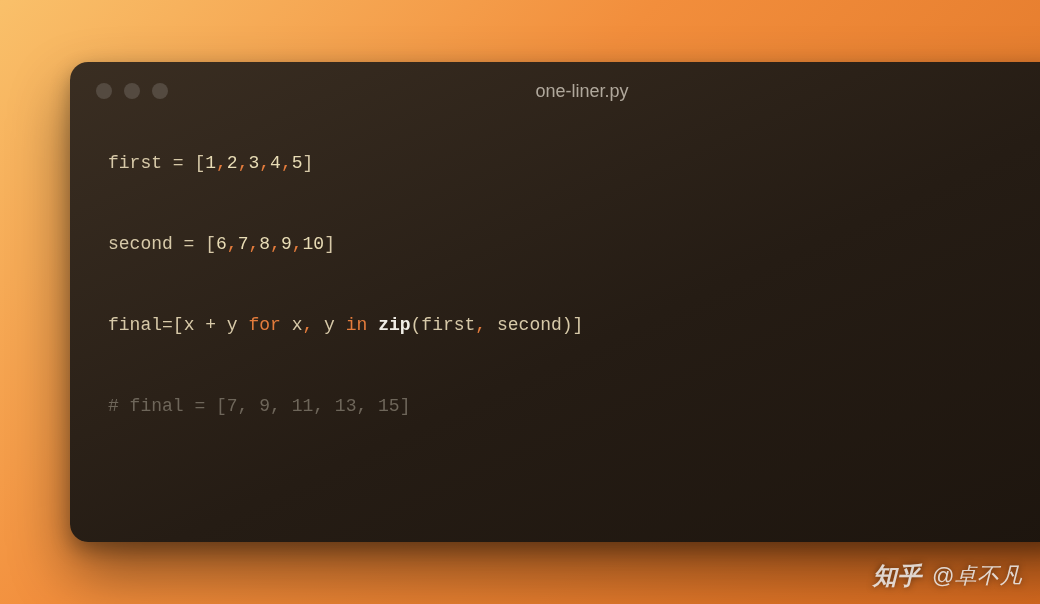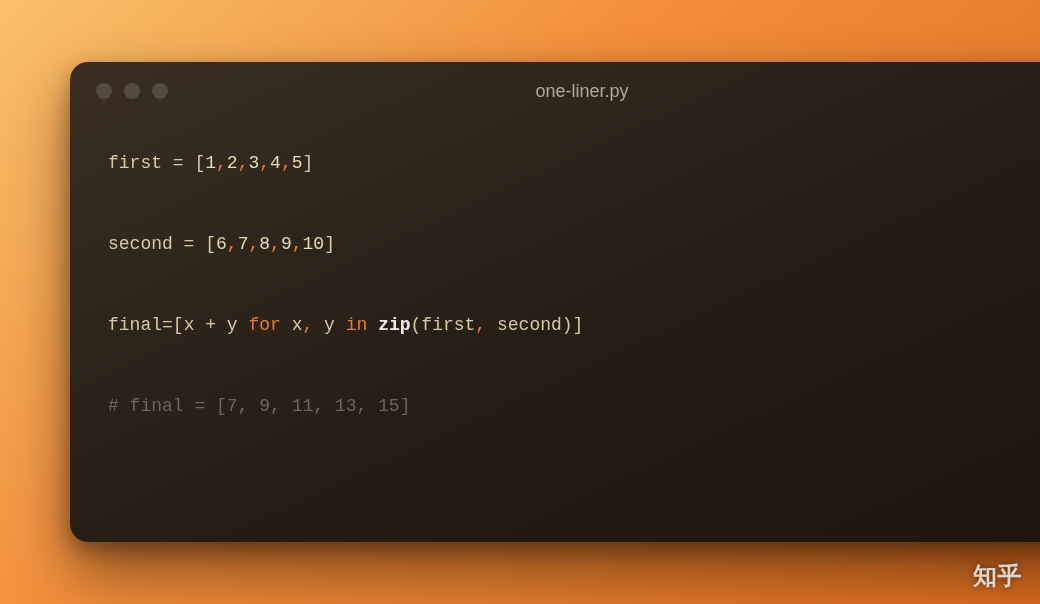--- a/index.html
+++ b/index.html
@@ -67,20 +67,21 @@
     right: 18px;
     bottom: 12px;
     color: rgba(240,240,240,0.85);
     text-shadow: 0 0 6px rgba(0,0,0,0.5);
     font-family: ui-sans-serif, -apple-system, "Segoe UI", sans-serif;
     font-size: 22px;
     letter-spacing: 0.5px;
     display: flex;
     align-items: center;
     gap: 10px;
+    font-style: italic;
   }
   .zhihu-logo {
     font-weight: 700;
     font-size: 24px;
   }
 </style>
 </head>
 <body>
 
 <div class="window">
@@ -90,13 +91,14 @@
       <div class="dot"></div>
       <div class="dot"></div>
     </div>
     <div class="title">one-liner.py</div>
   </div>
   <div class="code" id="code"><span class="line"><span class="t-ident">first</span><span class="t-op"> = </span><span class="t-punc">[</span><span class="t-num">1</span><span class="t-comma">,</span><span class="t-num">2</span><span class="t-comma">,</span><span class="t-num">3</span><span class="t-comma">,</span><span class="t-num">4</span><span class="t-comma">,</span><span class="t-num">5</span><span class="t-punc">]</span></span><span class="line" style="height: 3em;"></span><span class="line"><span class="t-ident">second</span><span class="t-op"> = </span><span class="t-punc">[</span><span class="t-num">6</span><span class="t-comma">,</span><span class="t-num">7</span><span class="t-comma">,</span><span class="t-num">8</span><span class="t-comma">,</span><span class="t-num">9</span><span class="t-comma">,</span><span class="t-num">10</span><span class="t-punc">]</span></span><span class="line" style="height: 3em;"></span><span class="line"><span class="t-ident">final</span><span class="t-op">=</span><span class="t-punc">[</span><span class="t-ident">x </span><span class="t-op">+</span><span class="t-ident"> y </span><span class="t-kw">for</span><span class="t-ident"> x</span><span class="t-comma">,</span><span class="t-ident"> y </span><span class="t-kw">in</span><span class="t-ident"> </span><span class="t-fn">zip</span><span class="t-paren">(</span><span class="t-ident">first</span><span class="t-comma">,</span><span class="t-ident"> second</span><span class="t-paren">)</span><span class="t-punc">]</span></span><span class="line" style="height: 3em;"></span><span class="line"><span class="t-comment"># final = [7, 9, 11, 13, 15]</span></span></div>
 </div>
 
 <div class="watermark">
   <span class="zhihu-logo">知乎</span>
+  <span>@卓不凡</span>
 </div>
 
 </body></html>

